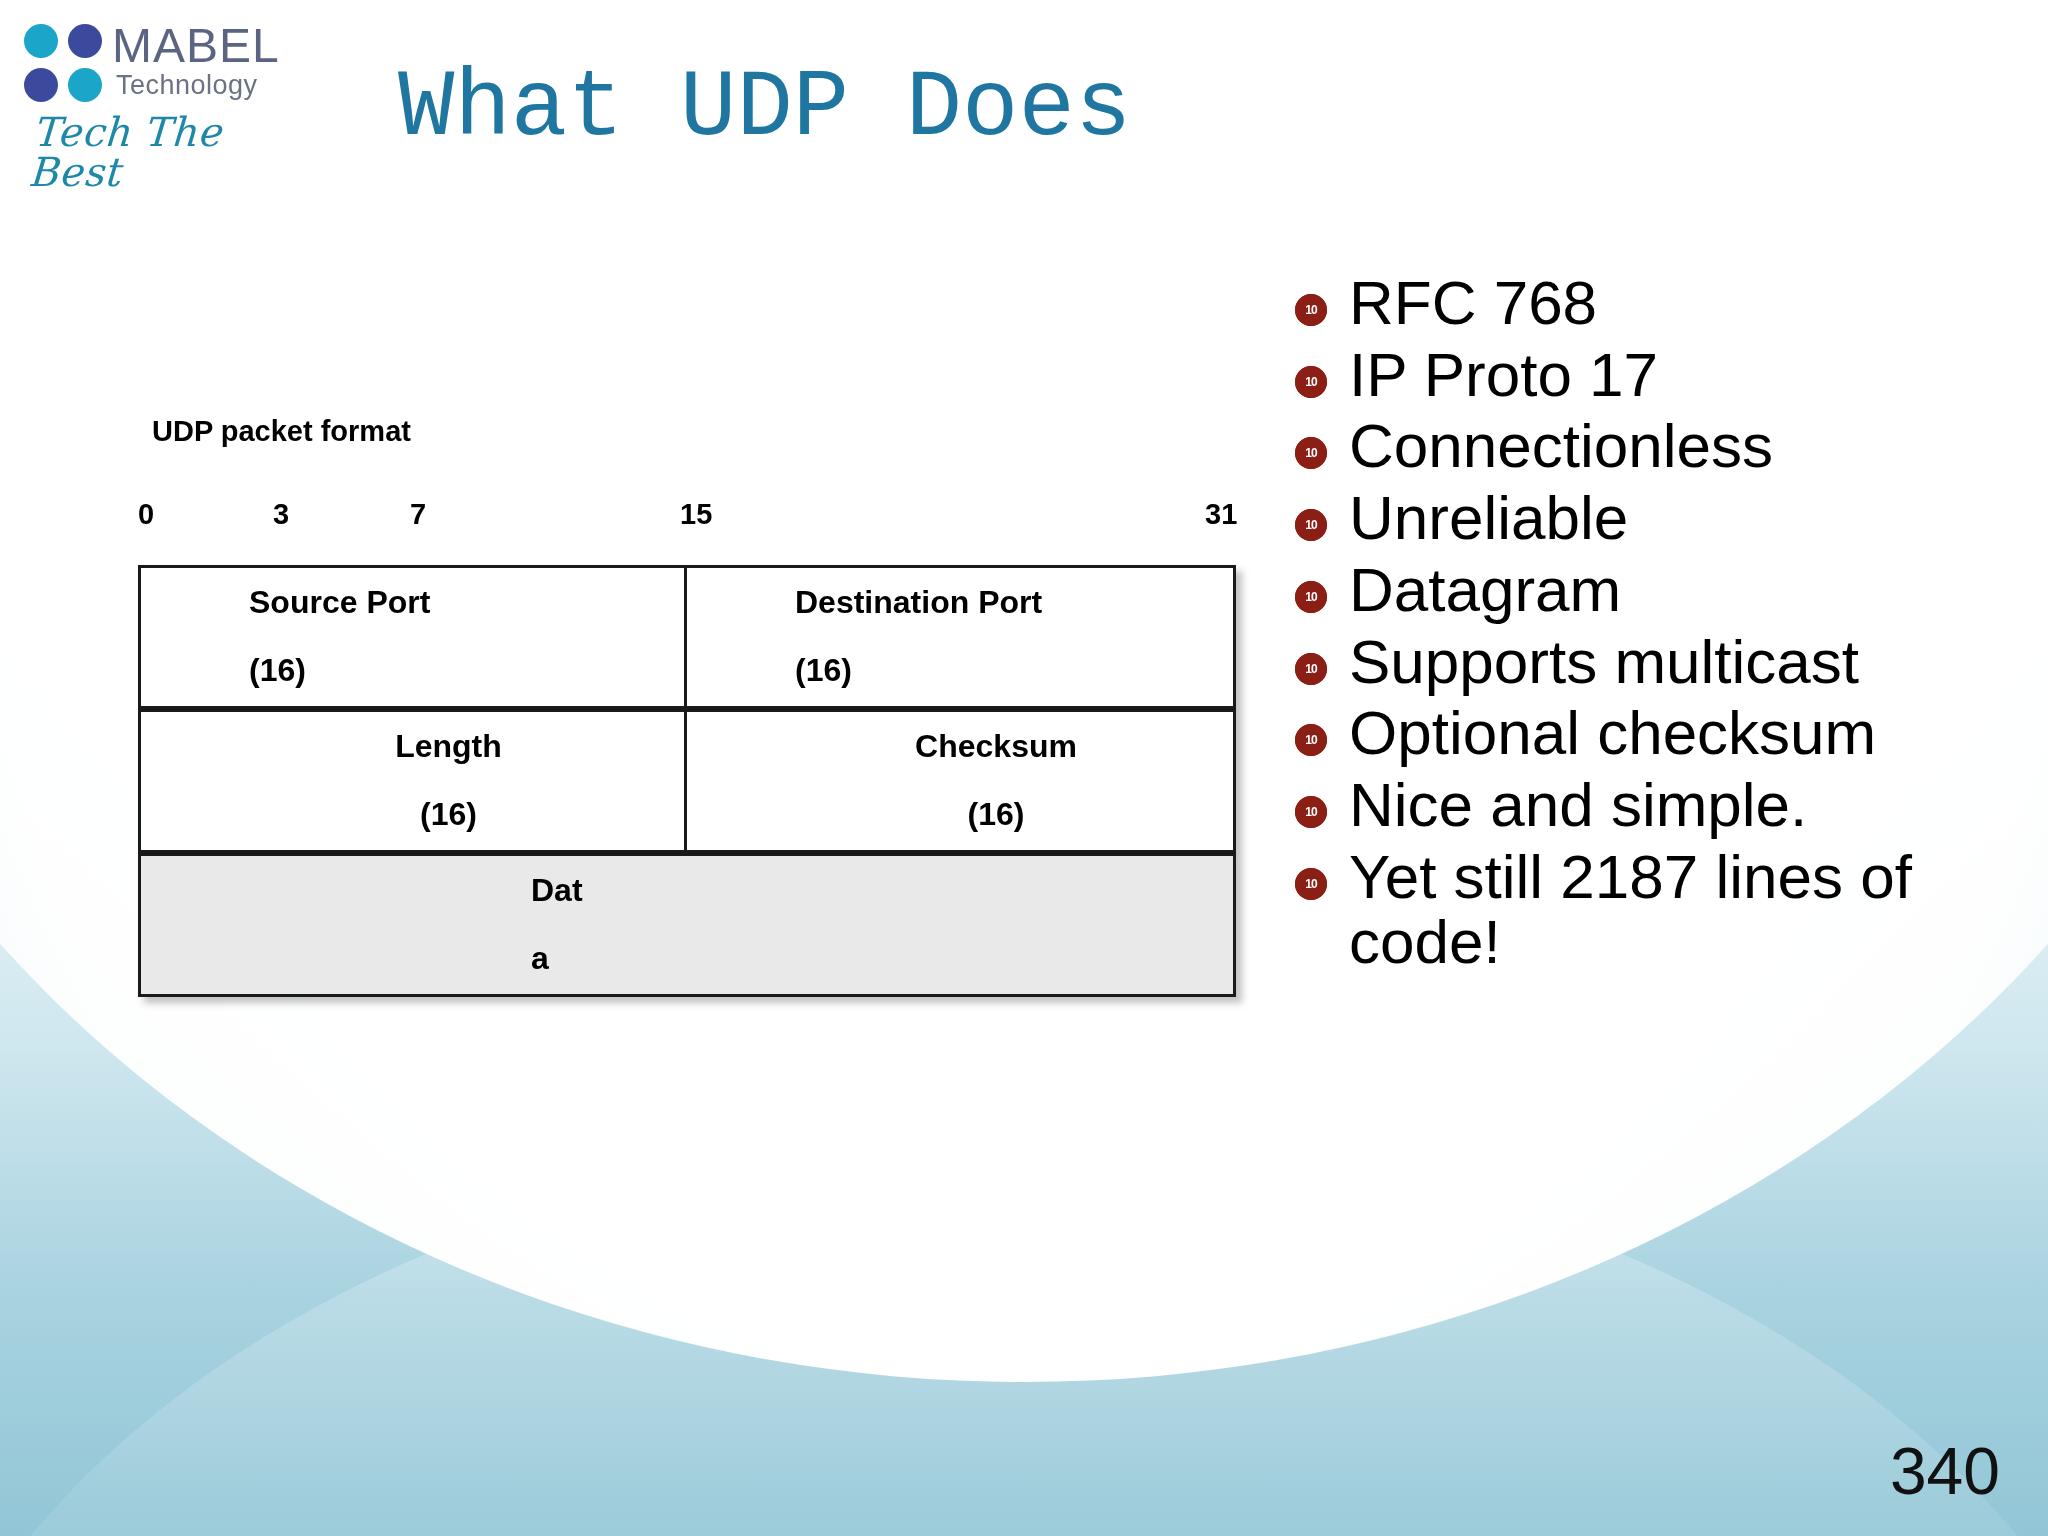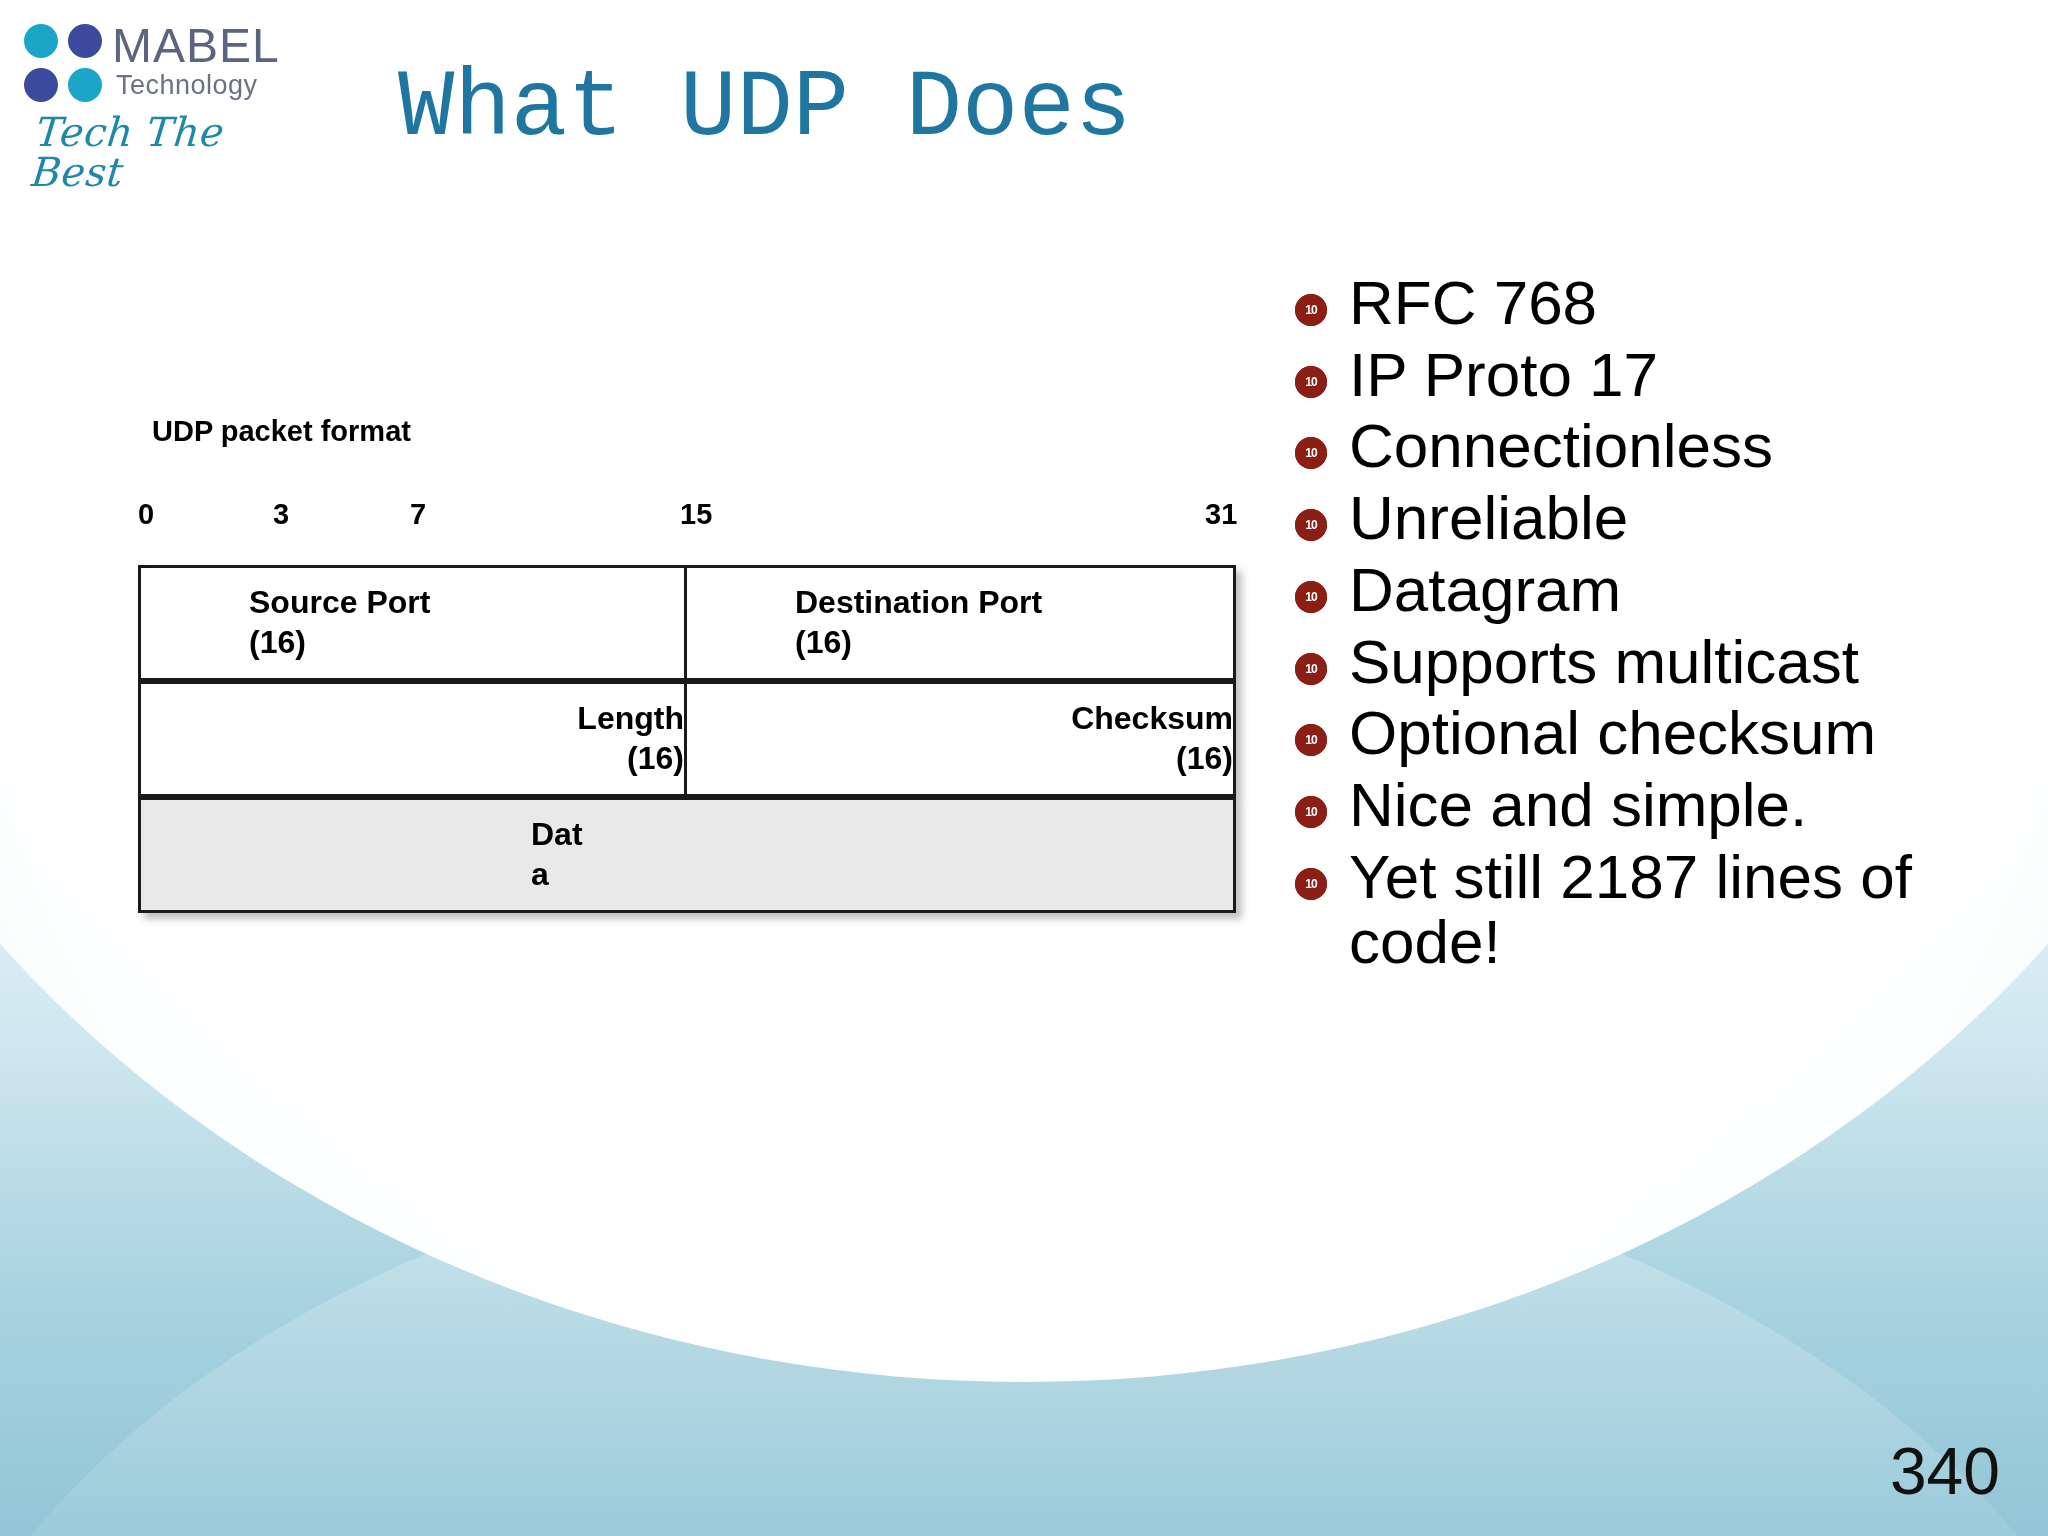--- a/index.html
+++ b/index.html
@@ -222,32 +222,32 @@
   .pkt-cell .cell-sub {
     display: block;
     font-size: 32px;
     font-weight: bold;
     color: #000000;
     font-family: "Liberation Sans", sans-serif;
     line-height: 1.25;
     text-align: center;
   }
   .pkt-cell .cell-title { text-indent: 0; }
-  .pkt-cell .cell-sub { text-align: center; }
+  .pkt-cell .cell-sub { text-align: center; margin-top: 28px; }
 
   
   .row-ports .pkt-cell { padding-left: 0; }
   .row-ports .cell-title,
   .row-ports .cell-sub {
     text-align: left;
     padding-left: 108px;
   }
   .row-lenck .cell-title,
   .row-lenck .cell-sub {
-    text-align: right;
+    text-align: center;
     padding-left: 72px;
   }
   .row-data-cell .cell-title,
   .row-data-cell .cell-sub {
     text-align: left;
     padding-left: 390px;
   }
   .row-data {
     background: #e9e9e9;
   }

